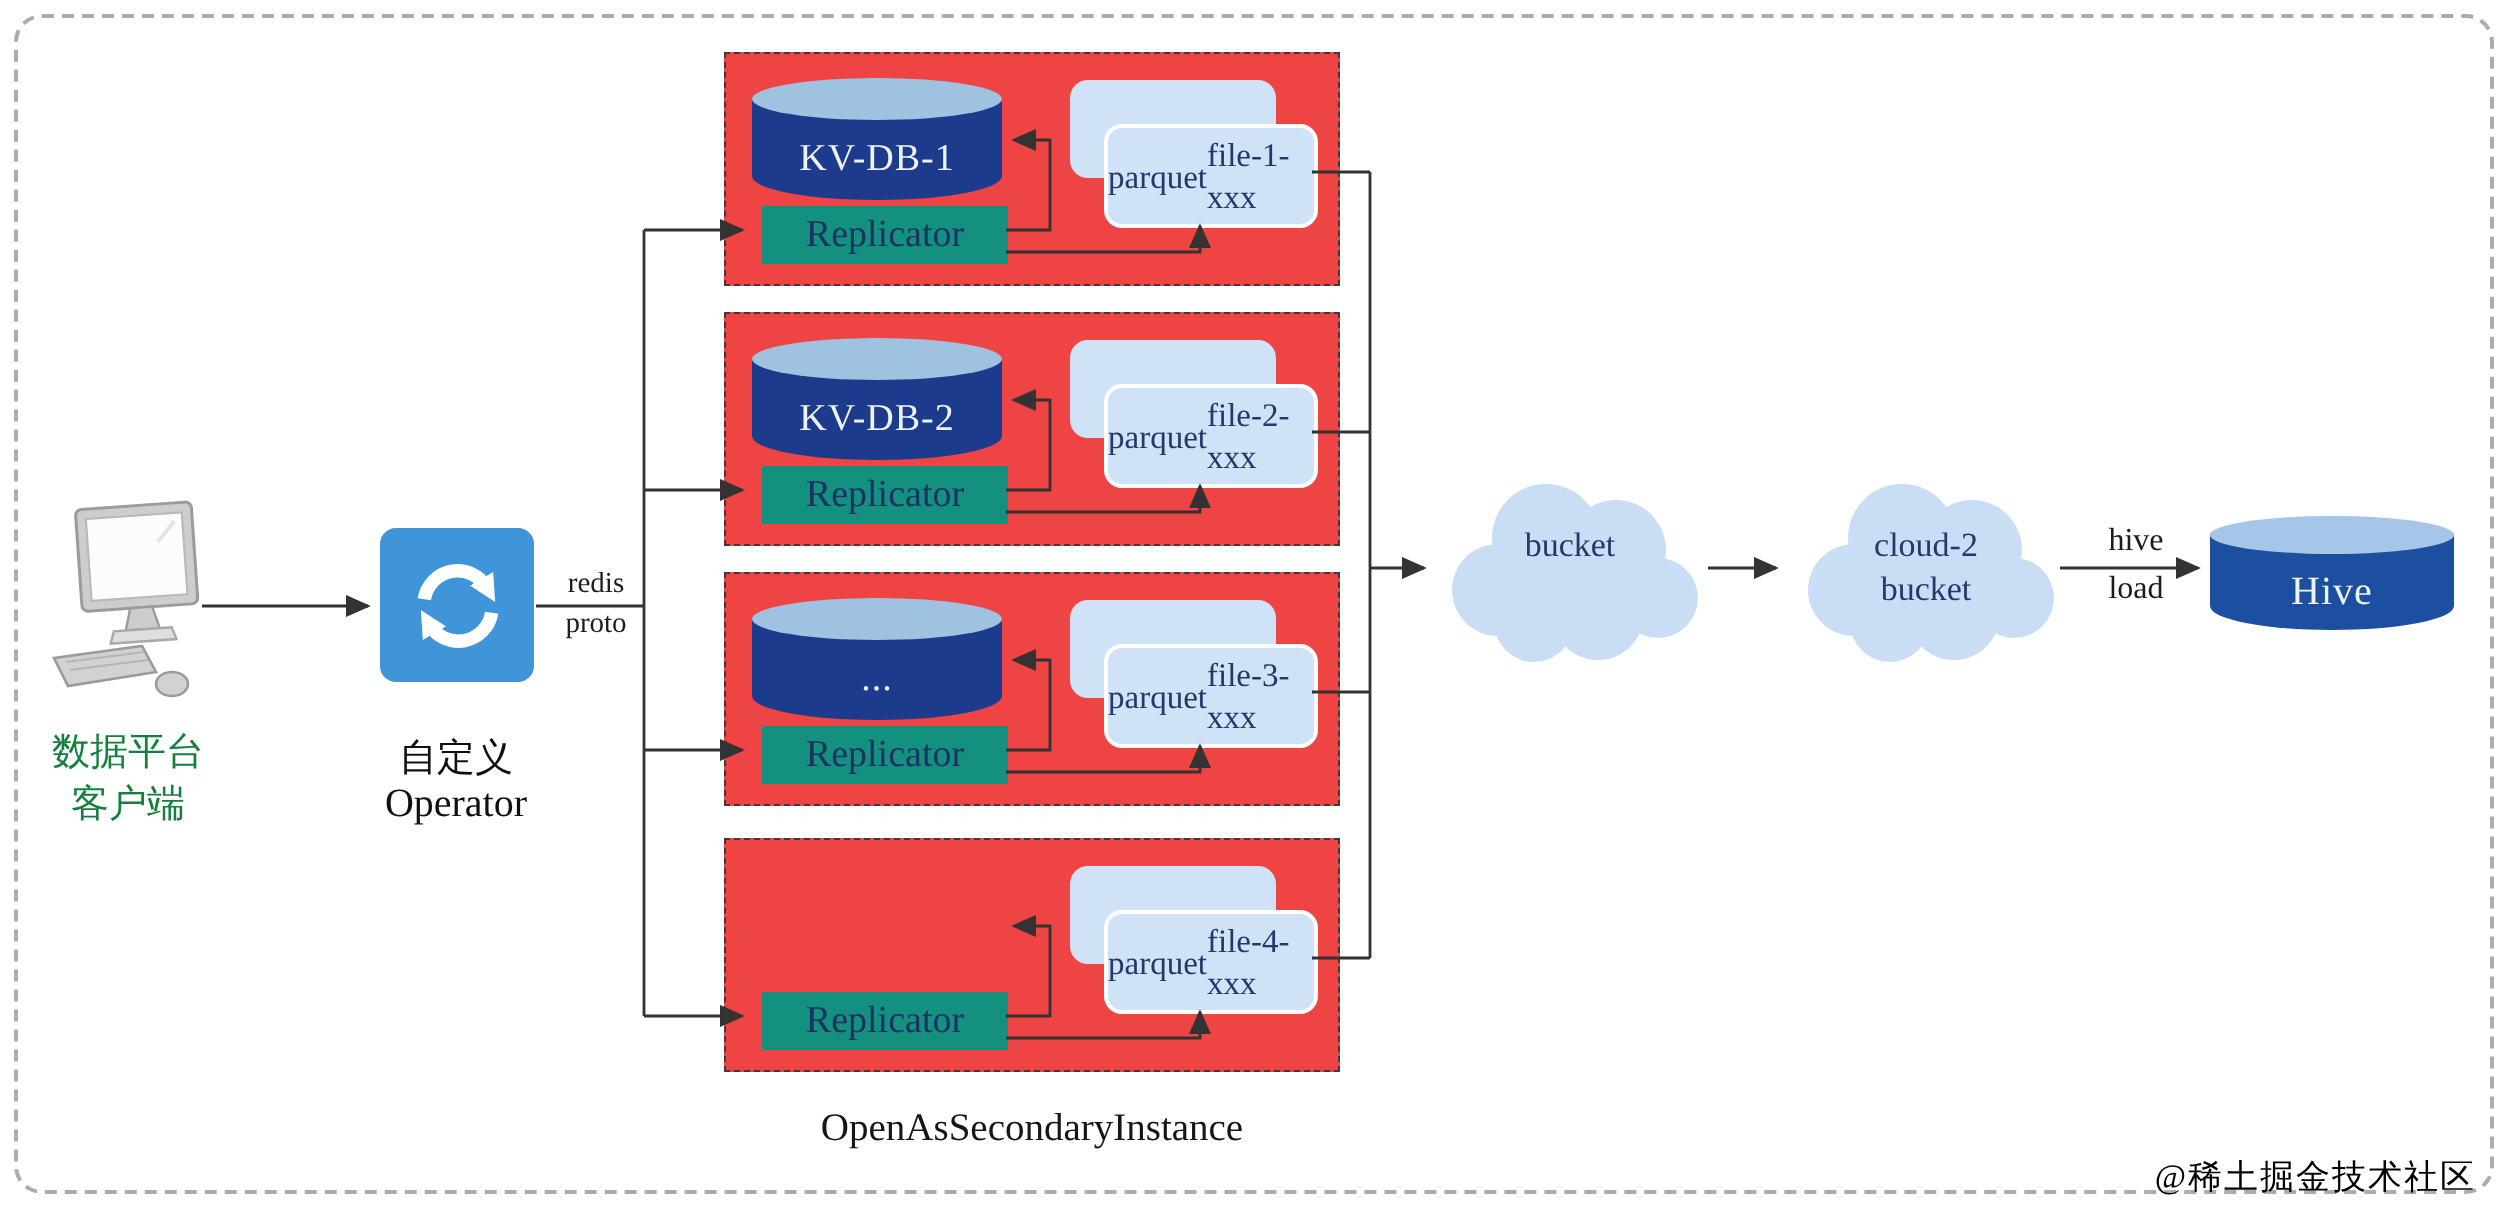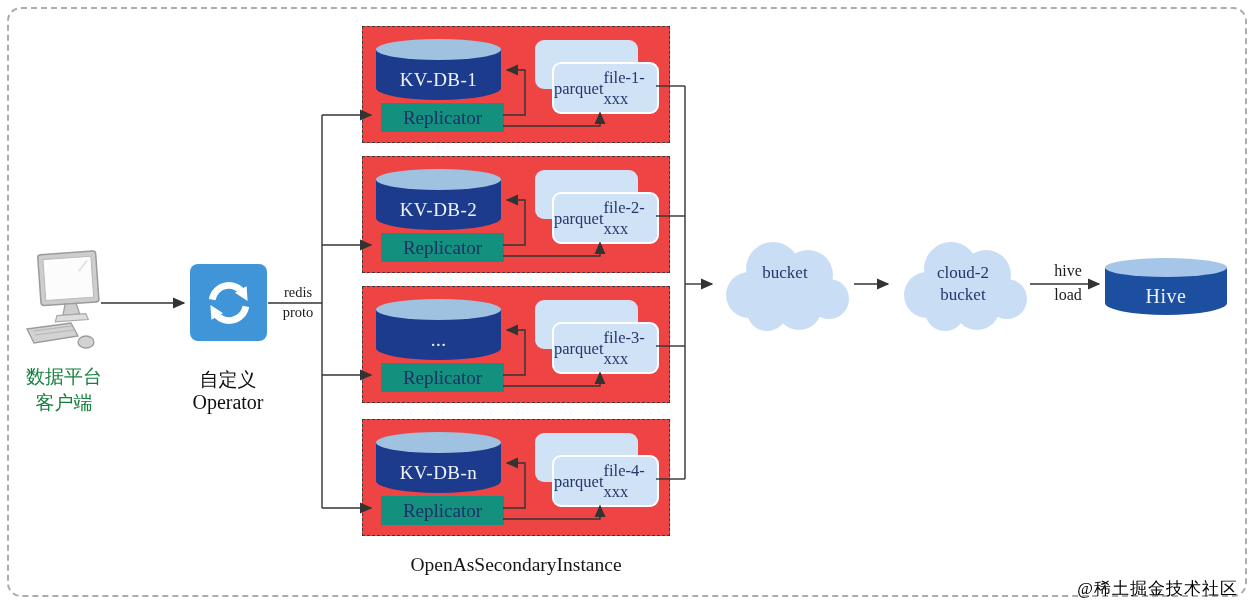--- a/index.html
+++ b/index.html
@@ -166,25 +166,20 @@
     <span>Replicator</span>
   </div>
   <div class="pq back"></div>
   <div class="pq front">
     <div>parquet</div>
     <div>file-3-xxx</div>
   </div>
 </div>
 
 <div class="inst" style="top:419px">
-  <div class="cyl db-cyl">
-    <div class="cbody"></div>
-    <div class="ctop"></div>
-    <div class="clbl">KV-DB-n</div>
-  </div>
   <div class="repl">
     <span>Replicator</span>
   </div>
   <div class="pq back"></div>
   <div class="pq front">
     <div>parquet</div>
     <div>file-4-xxx</div>
   </div>
 </div>
 

